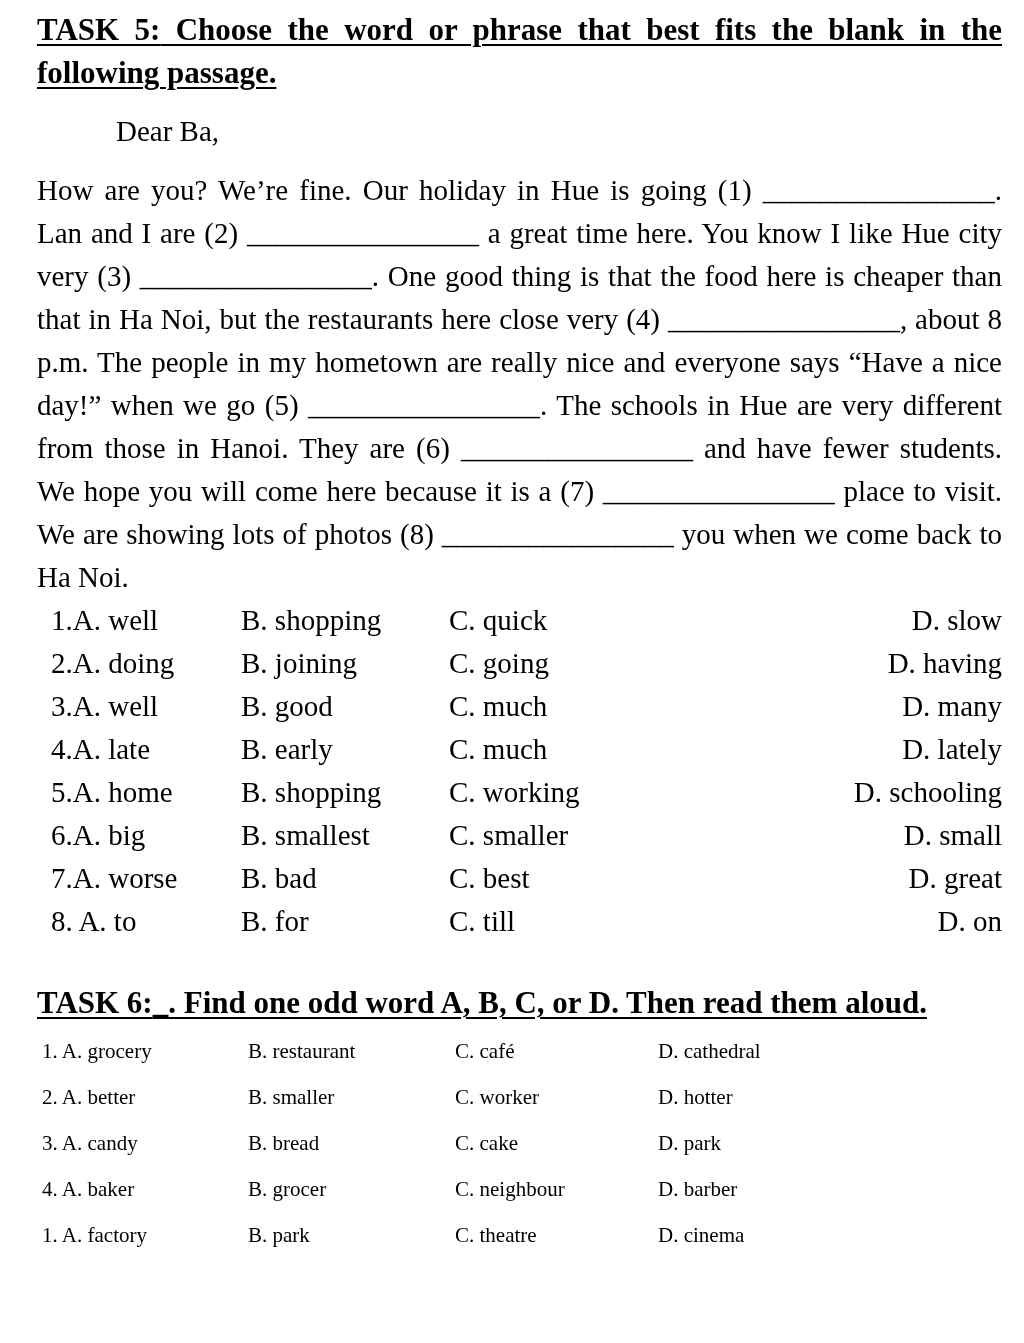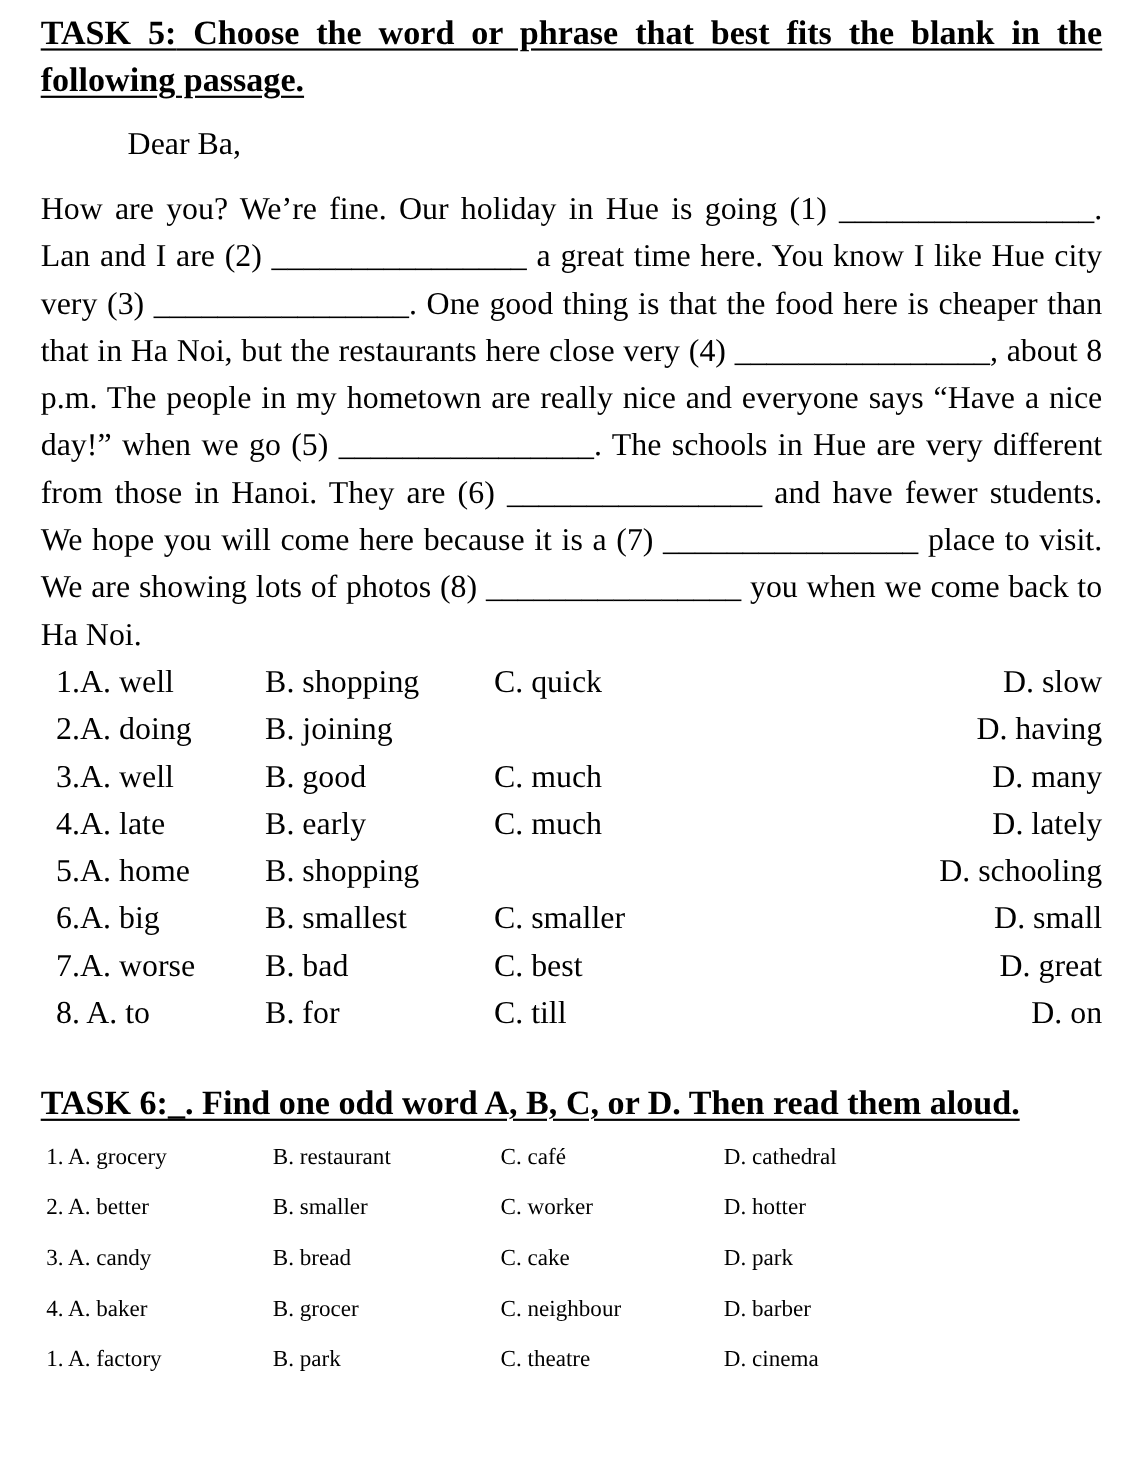--- a/index.html
+++ b/index.html
@@ -88,37 +88,39 @@
   <div class="t5-questions">
     <div class="t5-row">
       <span class="c0">1.A. well</span>
       <span class="c1">B. shopping</span>
       <span class="c2">C. quick</span>
       <span class="c3">D. slow</span>
     </div>
     <div class="t5-row">
       <span class="c0">2.A. doing</span>
       <span class="c1">B. joining</span>
+      <span class="c2">C. going</span>
       <span class="c3">D. having</span>
     </div>
     <div class="t5-row">
       <span class="c0">3.A. well</span>
       <span class="c1">B. good</span>
       <span class="c2">C. much</span>
       <span class="c3">D. many</span>
     </div>
     <div class="t5-row">
       <span class="c0">4.A. late</span>
       <span class="c1">B. early</span>
       <span class="c2">C. much</span>
       <span class="c3">D. lately</span>
     </div>
     <div class="t5-row">
       <span class="c0">5.A. home</span>
       <span class="c1">B. shopping</span>
+      <span class="c2">C. working</span>
       <span class="c3">D. schooling</span>
     </div>
     <div class="t5-row">
       <span class="c0">6.A. big</span>
       <span class="c1">B. smallest</span>
       <span class="c2">C. smaller</span>
       <span class="c3">D. small</span>
     </div>
     <div class="t5-row">
       <span class="c0">7.A. worse</span>

